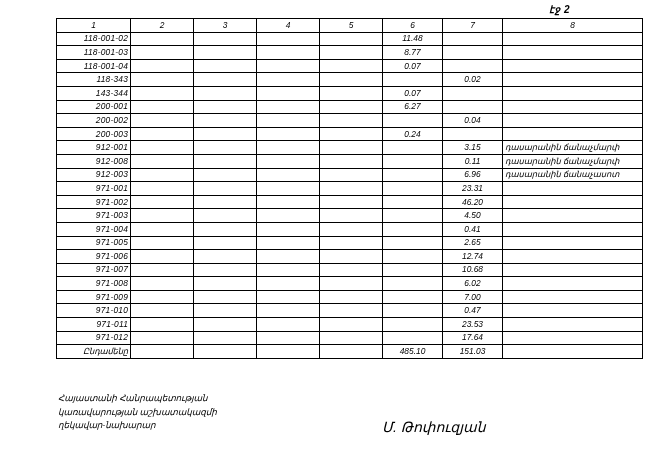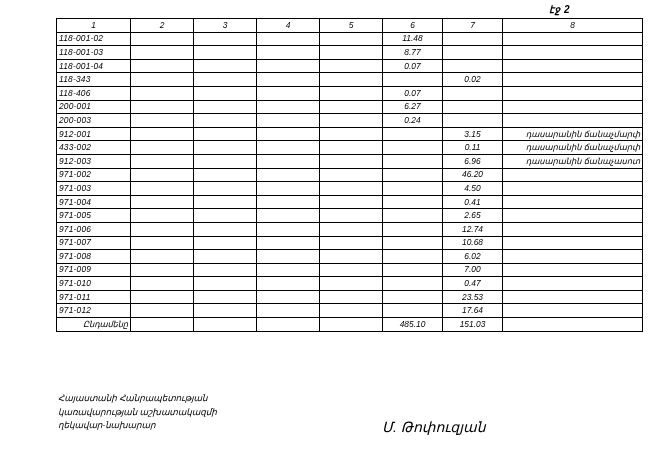--- a/index.html
+++ b/index.html
@@ -68,32 +68,32 @@
   col.c7 { width: 60px; }
   col.c8 { width: 140px; }
 
   .hdr td {
     text-align: center;
     font-size: 8.6px;
     height: 13px;
   }
 
   .code {
-    text-align: left;
+    text-align: right;
     font-size: 8.4px;
     letter-spacing: 0.2px;
   }
 
   .num {
     text-align: center;
     font-size: 8.4px;
   }
 
   .note {
-    text-align: right;
+    text-align: left;
     font-size: 7.4px;
     letter-spacing: -0.1px;
   }
 
   .total-row td {
     font-size: 8.2px;
   }
   .total-row .label {
     text-align: center;
     letter-spacing: -0.2px;
@@ -181,37 +181,47 @@
           <td class="code">118-343</td>
           <td class="num"></td>
           <td class="num"></td>
           <td class="num"></td>
           <td class="num"></td>
           <td class="num"></td>
           <td class="num">0.02</td>
           <td class="note"></td>
         </tr>
         <tr>
-          <td class="code">118-406</td>
+          <td class="code">143-344</td>
           <td class="num"></td>
           <td class="num"></td>
           <td class="num"></td>
           <td class="num"></td>
           <td class="num">0.07</td>
           <td class="num"></td>
           <td class="note"></td>
         </tr>
         <tr>
           <td class="code">200-001</td>
           <td class="num"></td>
           <td class="num"></td>
           <td class="num"></td>
           <td class="num"></td>
           <td class="num">6.27</td>
           <td class="num"></td>
+          <td class="note"></td>
+        </tr>
+        <tr>
+          <td class="code">200-002</td>
+          <td class="num"></td>
+          <td class="num"></td>
+          <td class="num"></td>
+          <td class="num"></td>
+          <td class="num"></td>
+          <td class="num">0.04</td>
           <td class="note"></td>
         </tr>
         <tr>
           <td class="code">200-003</td>
           <td class="num"></td>
           <td class="num"></td>
           <td class="num"></td>
           <td class="num"></td>
           <td class="num">0.24</td>
           <td class="num"></td>
@@ -221,38 +231,48 @@
           <td class="code">912-001</td>
           <td class="num"></td>
           <td class="num"></td>
           <td class="num"></td>
           <td class="num"></td>
           <td class="num"></td>
           <td class="num">3.15</td>
           <td class="note">դասարանին ճանաչմարփ</td>
         </tr>
         <tr>
-          <td class="code">433-002</td>
+          <td class="code">912-008</td>
           <td class="num"></td>
           <td class="num"></td>
           <td class="num"></td>
           <td class="num"></td>
           <td class="num"></td>
           <td class="num">0.11</td>
           <td class="note">դասարանին ճանաչմարփ</td>
         </tr>
         <tr>
           <td class="code">912-003</td>
           <td class="num"></td>
           <td class="num"></td>
           <td class="num"></td>
           <td class="num"></td>
           <td class="num"></td>
           <td class="num">6.96</td>
           <td class="note">դասարանին ճանաչասոտ</td>
+        </tr>
+        <tr>
+          <td class="code">971-001</td>
+          <td class="num"></td>
+          <td class="num"></td>
+          <td class="num"></td>
+          <td class="num"></td>
+          <td class="num"></td>
+          <td class="num">23.31</td>
+          <td class="note"></td>
         </tr>
         <tr>
           <td class="code">971-002</td>
           <td class="num"></td>
           <td class="num"></td>
           <td class="num"></td>
           <td class="num"></td>
           <td class="num"></td>
           <td class="num">46.20</td>
           <td class="note"></td>

